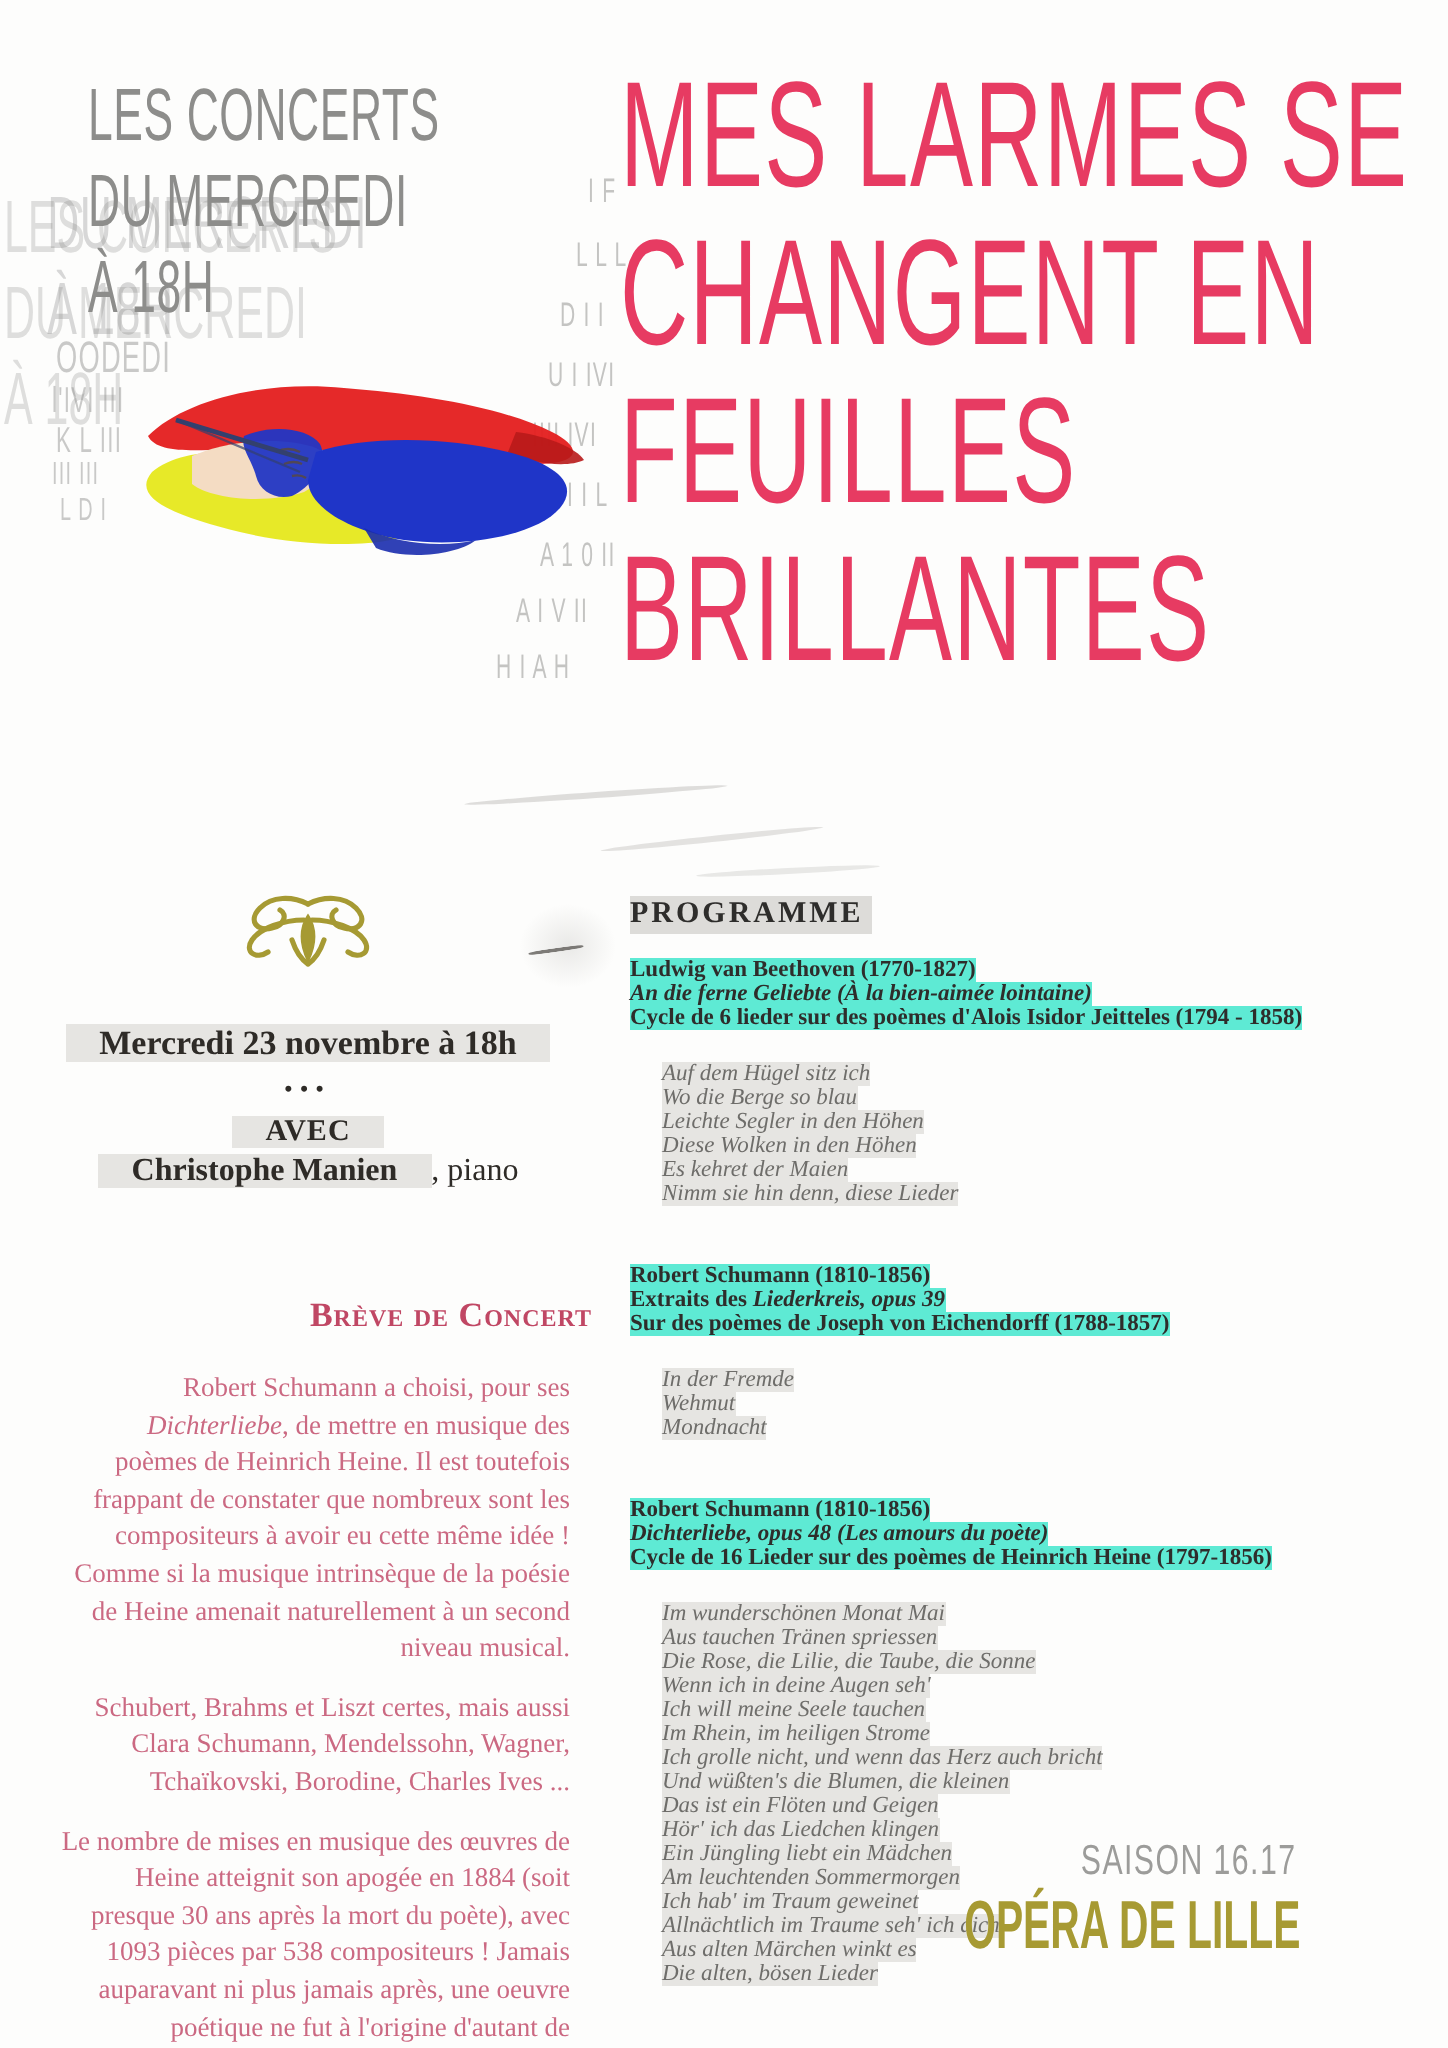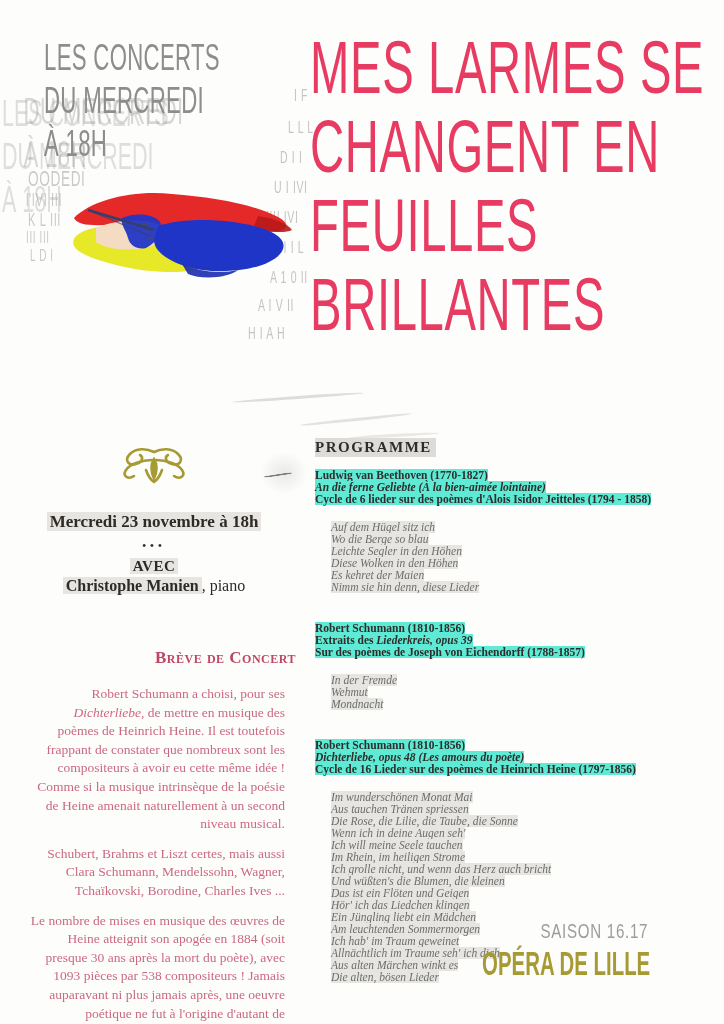--- a/index.html
+++ b/index.html
@@ -27,30 +27,30 @@
   
   .fleuron{position:absolute;left:116px;top:446px;width:76px;height:42px;}
 
   
   .event{position:absolute;left:18px;top:512px;width:272px;text-align:center;color:#2e2b27;}
   .event .date{font-size:17px;font-weight:bold;}
   .event .dots{font-size:11px;font-weight:bold;letter-spacing:4px;margin-top:7px;}
   .event .avec{font-size:15px;font-weight:bold;margin-top:7px;letter-spacing:.5px;}
   .event .perf{font-size:16px;margin-top:2px;}
   .event .perf b{font-weight:bold;}
-  .hl{background:#e6e5e2;padding:0 3px;}
+  .hl{background:#e6e5e2;padding:0 17px;}
 
   
   .breve{position:absolute;left:18px;top:648px;width:278px;text-align:right;}
   .breve h3{margin:0 0 17px 0;font-size:17px;font-weight:bold;font-variant:small-caps;color:#c04764;letter-spacing:.5px;}
   .breve p{margin:11px;font-size:13.5px;line-height:18.6px;color:#cb6982;}
   .breve .it{font-style:italic;}
 
   
-  .program{position:absolute;left:315px;top:439px;width:400px;color:#2e2d2b;}
+  .program{position:absolute;left:315px;top:449px;width:400px;color:#2e2d2b;}
   .program h3{margin:0 0 13px 0;font-size:15px;font-weight:bold;letter-spacing:1.5px;}
   .program h3 span{background:#dddcd9;padding:1px 4px 2px 0;}
   .sec{margin-bottom:13px;}
   .sec .ln{font-size:11.5px;line-height:12px;font-weight:bold;}
   .sec .ln span{background:#5eead4;}
   .sec .it{font-style:italic;}
   .songs{margin:0;padding:16px;list-style:none;}
   .songs li{font-size:11.5px;line-height:12px;font-style:italic;color:#6e6d6a;}
   .songs li span{background:#e6e5e2;}
 

